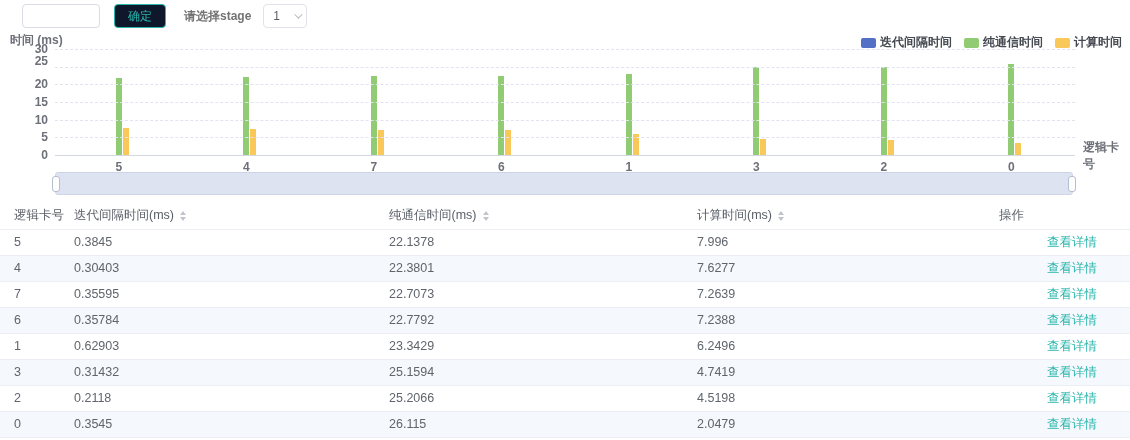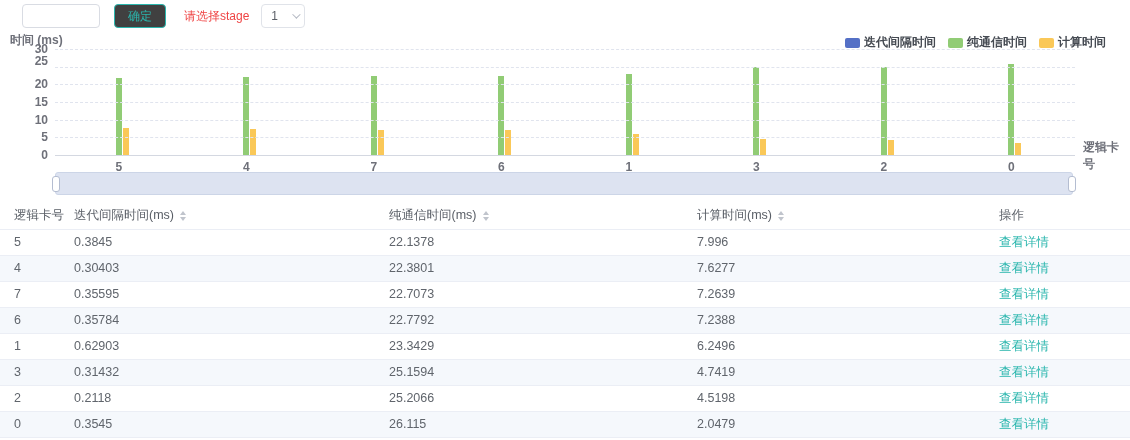--- a/index.html
+++ b/index.html
@@ -4,36 +4,36 @@
 <style>
   * { margin:0; padding:0; box-sizing:border-box; }
   html,body { width:1130px; height:440px; background:#fff; overflow:hidden;
               font-family:"Liberation Sans","DejaVu Sans",sans-serif; }
 
   
   .topbar { display:flex; align-items:center; height:32px; padding-left:14px; }
   .topbar-label { font-size:12px; color:#51565e; }
   .step-input { width:78px; height:24px; margin-left:8px; border:1px solid #d9dce3;
                 border-radius:4px; font-size:12px; padding:0 7px; color:#333; outline:none; }
-  .confirm-btn { height:24px; margin-left:14px; padding:0 13px; background:#404040;
+  .confirm-btn { height:24px; margin-left:14px; padding:0 13px; background:#0f172a;
                  border:1px solid #2ab6ad; border-radius:4px; color:#2ab6ad;
                  font-size:12px; cursor:pointer; }
-  .stage-label { font-size:12px; color:#ef4444; margin-left:18px; }
+  .stage-label { font-size:12px; color:#737373; margin-left:18px;font-weight:bold; }
   .stage-select { width:44px; height:24px; margin-left:12px; border:1px solid #e0e3e9;
                   border-radius:4px; display:flex; align-items:center;
                   justify-content:space-between; padding:0 6px 0 9px; cursor:pointer; }
   .stage-value { font-size:12px; color:#5a5f66; }
   .chev { width:6px; height:6px; border-right:1px solid #b3b8c2; border-bottom:1px solid #b3b8c2;
           transform:rotate(45deg) translateY(-2px); }
 
   
   .chart { position:relative; height:162px;font-weight:bold; }
   .y-title { position:absolute; left:10px; top:0; font-size:12px; color:#6e7079; }
   .x-title { position:absolute; left:1083px; top:107px; font-size:12px; color:#6e7079; }
-  .legend { position:absolute; right:24px; top:2px; display:flex; gap:12px;margin-left:40px; }
+  .legend { position:absolute; right:8px; top:2px; display:flex; gap:12px;margin-left:40px; }
   .legend-item { display:flex; align-items:center; gap:4px; cursor:pointer; }
   .legend-swatch { width:15px; height:10px; border-radius:2px; }
   .legend-text { font-size:12px; color:#454a52; }
   .plot { position:absolute; left:55px; top:18px; width:1020px; height:106px; }
   .gridline { position:absolute; left:0; right:0; height:0;
               border-top:1px dashed #e0e4ee; }
   .gridline.axis0 { border-top:1px solid #d4d8e1; }
   .yticks { position:absolute; left:0; top:18px; width:48px; height:106px; }
   .ytick { position:absolute; right:0; font-size:12px; color:#6e7079; }
   .groups { position:absolute; left:0; top:0; width:100%; height:100%;
@@ -49,21 +49,21 @@
   .dz-handle.left { left:-4px; } .dz-handle.right { right:-4px; }
 
   
   table { width:100%; margin-top:9px; border-collapse:collapse; table-layout:fixed; }
   th, td { height:26px; font-size:12.5px; text-align:left; font-weight:normal;
            border-bottom:1px solid #ebeef5; padding:0; white-space:nowrap; }
   th { color:#595e66; }
   td { color:#60656c; }
   th:first-child, td:first-child { padding-left:14px; }
   tr.striped td { background:#f5f8fc; }
-  .detail-link { color:#2ab6ad; cursor:pointer; }
+  .detail-link { color:#2ab6ad; cursor:pointer;margin-left:48px; }
   .caret-wrap { display:inline-flex; flex-direction:column; gap:2px; margin-left:6px;
                 vertical-align:middle; cursor:pointer; }
   .caret-up { width:0; height:0; border-left:3.5px solid transparent;
               border-right:3.5px solid transparent; border-bottom:4.5px solid #c0c4cc; }
   .caret-down { width:0; height:0; border-left:3.5px solid transparent;
                 border-right:3.5px solid transparent; border-top:4.5px solid #c0c4cc; }
 </style>
 </head>
 <body>
 

